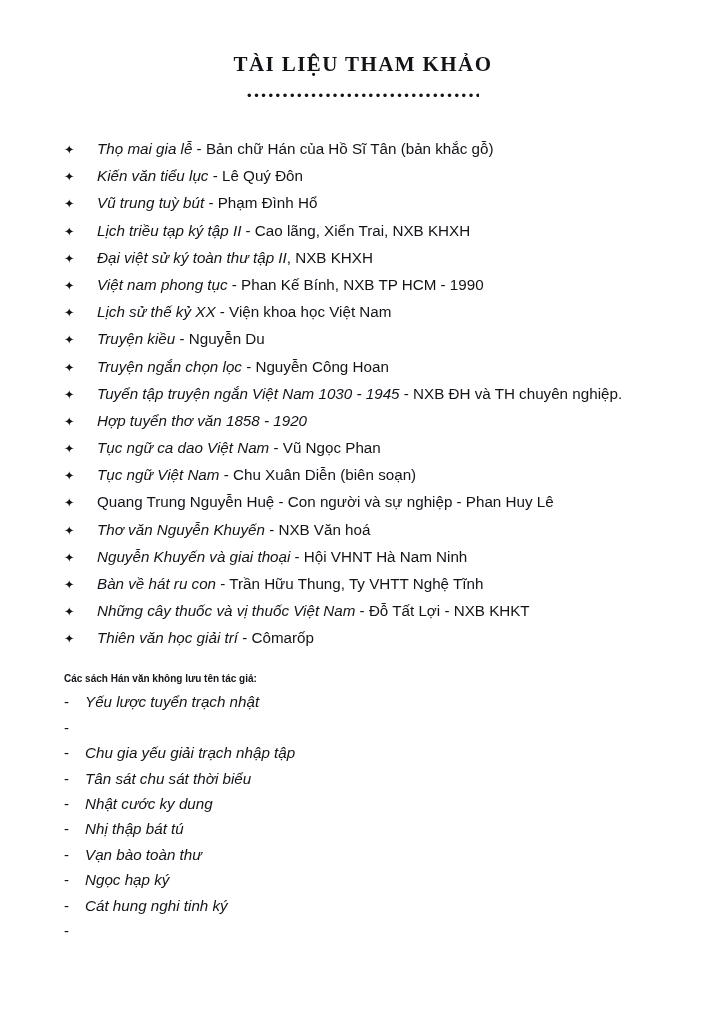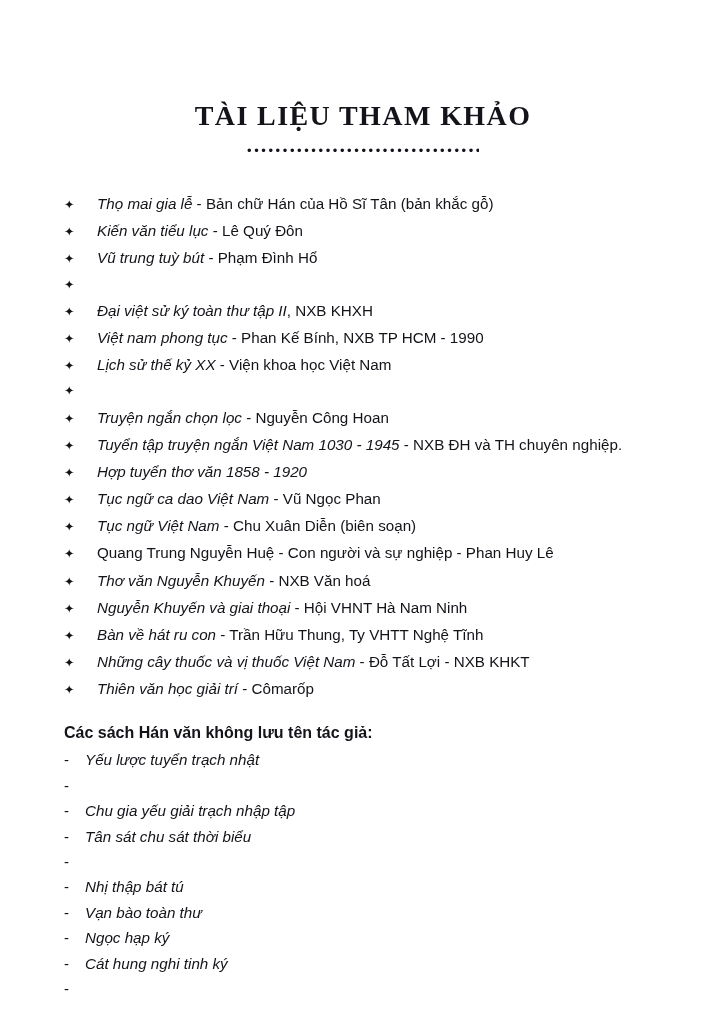--- a/index.html
+++ b/index.html
@@ -19,25 +19,25 @@
     position: relative;
     width: 726px;
     height: 1017px;
     box-sizing: border-box;
     padding: 0;
   }
   .doc-title {
     text-align: center;
     font-family: "Liberation Serif", serif;
     font-weight: bold;
-    font-size: 28px;
+    font-size: 21px;
     letter-spacing: 1.4px;
     color: #13131a;
     margin: 0;
-    padding-top: 100px;
+    padding-top: 52px;
   }
   .title-rule {
     width: 232px;
     margin: 14px auto 0 auto;
     height: 10px;
     text-align: center;
     overflow: hidden;
     color: #13131a;
     font-size: 13px;
     line-height: 10px;
@@ -68,21 +68,21 @@
   .ref-text {
     flex: 1 1 auto;
     white-space: nowrap;
     margin-left: 12px;
   }
   .ital {
     font-style: italic;
   }
   .section-head {
     font-weight: bold;
-    font-size: 16px;
+    font-size: 10px;
     padding: 0 0 0 64px;
     margin: 24px 4px 8px 0;
     color: #13131a;
   }
   .plain-list {
     margin: 0;
     padding: 0;
     list-style: none;
   }
   .plain-item {
@@ -122,35 +122,37 @@
       <li class="ref-item">
         <span class="bullet">✦</span>
         <span class="ref-text"><span class="ital">Kiến văn tiểu lục</span><span> - Lê Quý Đôn</span></span>
       </li>
       <li class="ref-item">
         <span class="bullet">✦</span>
         <span class="ref-text"><span class="ital">Vũ trung tuỳ bút</span><span> - Phạm Đình Hổ</span></span>
       </li>
       <li class="ref-item">
         <span class="bullet">✦</span>
+        <span class="ref-text"><span class="ital">Lịch triều tạp ký tập II</span><span> - Cao lãng, Xiển Trai, NXB KHXH</span></span>
       </li>
       <li class="ref-item">
         <span class="bullet">✦</span>
         <span class="ref-text"><span class="ital">Đại việt sử ký toàn thư tập II</span><span>, NXB KHXH</span></span>
       </li>
       <li class="ref-item">
         <span class="bullet">✦</span>
         <span class="ref-text"><span class="ital">Việt nam phong tục</span><span> - Phan Kế Bính, NXB TP HCM - 1990</span></span>
       </li>
       <li class="ref-item">
         <span class="bullet">✦</span>
         <span class="ref-text"><span class="ital">Lịch sử thế kỷ XX</span><span> - Viện khoa học Việt Nam</span></span>
       </li>
       <li class="ref-item">
         <span class="bullet">✦</span>
+        <span class="ref-text"><span class="ital">Truyện kiều</span><span> - Nguyễn Du</span></span>
       </li>
       <li class="ref-item">
         <span class="bullet">✦</span>
         <span class="ref-text"><span class="ital">Truyện ngắn chọn lọc</span><span> - Nguyễn Công Hoan</span></span>
       </li>
       <li class="ref-item">
         <span class="bullet">✦</span>
         <span class="ref-text"><span class="ital">Tuyển tập truyện ngắn Việt Nam 1030 - 1945</span><span> - NXB ĐH và TH chuyên nghiệp.</span></span>
       </li>
       <li class="ref-item">
@@ -204,20 +206,21 @@
       <li class="plain-item">
         <span class="dash">-</span>
         <span class="plain-text">Chu gia yếu giải trạch nhập tập</span>
       </li>
       <li class="plain-item">
         <span class="dash">-</span>
         <span class="plain-text">Tân sát chu sát thời biểu</span>
       </li>
       <li class="plain-item">
         <span class="dash">-</span>
+        <span class="plain-text">Nhật cước ky dung</span>
       </li>
       <li class="plain-item">
         <span class="dash">-</span>
         <span class="plain-text">Nhị thập bát tú</span>
       </li>
       <li class="plain-item">
         <span class="dash">-</span>
         <span class="plain-text">Vạn bào toàn thư</span>
       </li>
       <li class="plain-item">

